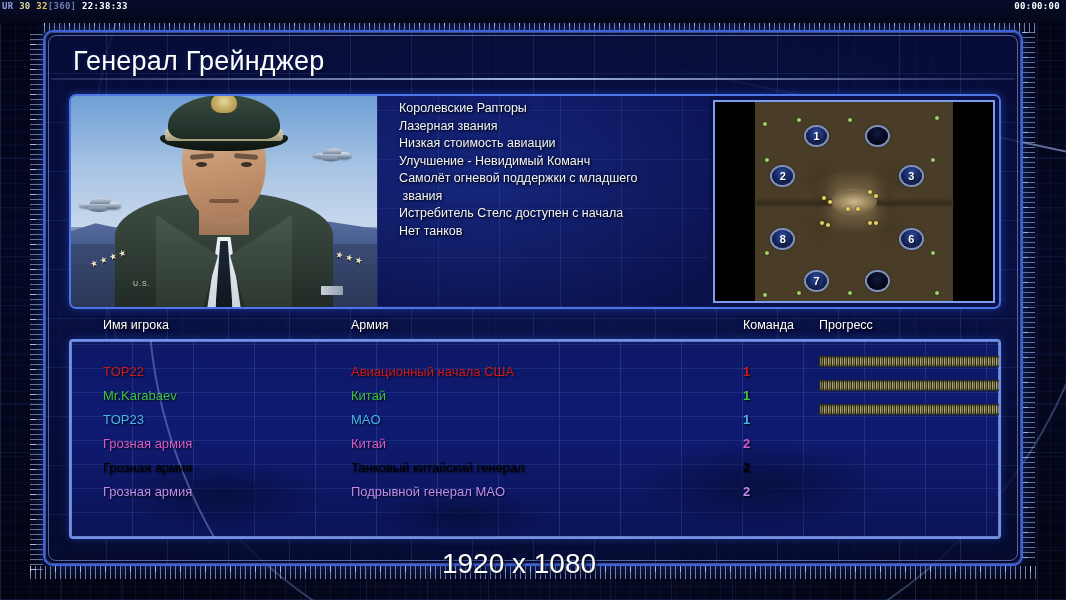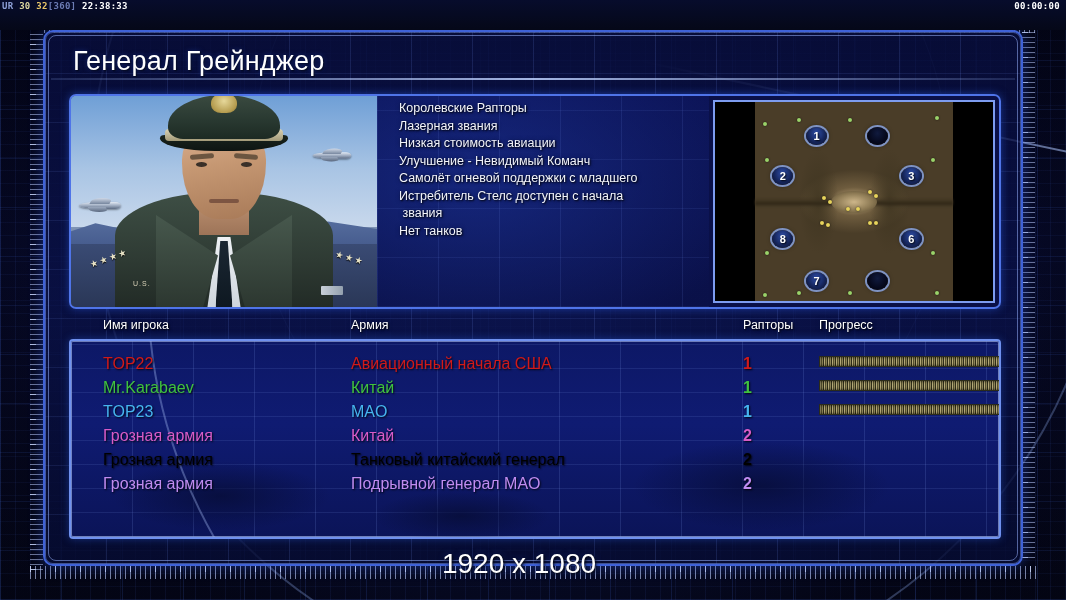--- a/index.html
+++ b/index.html
@@ -77,21 +77,21 @@
     background-image:
       repeating-linear-gradient(0deg, rgba(210,222,255,0.70) 0px, rgba(210,222,255,0.70) 1px, transparent 1px, transparent 25px);
   }
   #ruler-top    { left: 44px; right: 30px; top: 20px; }
   #ruler-bottom { left: 30px; right: 30px; top: 566px; }
   #ruler-left   { left: 30px; top: 30px; height: 540px; }
   #ruler-right  { left: 1022px; top: 30px; height: 528px; }
 
   
   #statusbar {
-    position: absolute; left: 0; top: 0; width: 1066px; height: 30px;
+    position: absolute; left: 0; top: 0; width: 1066px; height: 23px;
     background: linear-gradient(180deg, #070c2c 0%, #050818 100%);
     z-index: 30;
   }
   .status-text {
     position: absolute; top: 1px;
     font-family: "DejaVu Sans Mono", monospace;
     font-size: 9px; font-weight: bold;
     letter-spacing: 0.3px;
     white-space: nowrap;
   }
@@ -403,22 +403,22 @@
     pointer-events: none;
   }
   .pl-mottle {
     position: absolute; border-radius: 50%;
     background: radial-gradient(ellipse at 50% 50%, rgba(6,12,52,0.75) 0%, rgba(8,14,60,0) 70%);
   }
   .prow {
     position: absolute; left: 0; width: 100%; height: 24px;
   }
   .cell {
-    position: absolute; top: 5px;
-    font-size: 16px;
+    position: absolute; top: 14px;
+    font-size: 13px;
     white-space: nowrap;
     text-shadow: 1px 1px 2px rgba(0,0,0,0.85);
   }
   .c-name  { left: 32px; }
   .c-army  { left: 280px; }
   .c-team  { left: 672px; font-weight: bold; }
   .progbar {
     position: absolute; left: 748px; top: 6px;
     width: 187px; height: 11px;
     border: 1px solid #2b2b1a;
@@ -504,22 +504,22 @@
       </div>
 
       <div id="abilities">
         <div class="ab-grid"></div>
         <div id="abilities-lines">
             <div class="ability-line">Королевские Рапторы</div>
             <div class="ability-line">Лазерная звания</div>
             <div class="ability-line">Низкая стоимость авиации</div>
             <div class="ability-line">Улучшение - Невидимый Команч</div>
             <div class="ability-line">Самолёт огневой поддержки с младшего</div>
+            <div class="ability-line"> звания</div>
             <div class="ability-line">Истребитель Стелс доступен с начала</div>
-            <div class="ability-line"> звания</div>
             <div class="ability-line">Нет танков</div>
           </div>
       </div>
 
       <div id="minimap-wrap">
         <div id="minimap">
           <div id="mm-terrain">
             <div class="mm-shadow-l"></div>
             <div class="mm-shadow-r"></div>
             <div class="mm-river"></div>
@@ -557,21 +557,21 @@
                 <div class="mm-start empty" style="left: 62%; top: 90%;"></div>
               </div>
           </div>
         </div>
       </div>
     </div>
 
     <div id="table-headers">
       <div class="th" style="left:32px">Имя игрока</div>
       <div class="th" style="left:280px">Армия</div>
-      <div class="th" style="left:672px">Рапторы</div>
+      <div class="th" style="left:672px">Команда</div>
       <div class="th" style="left:748px">Прогресс</div>
     </div>
 
     <div id="player-list">
       <div id="pl-grid"></div>
       <div class="pl-mottle" style="left:40px;top:120px;width:220px;height:70px;"></div>
       <div class="pl-mottle" style="left:560px;top:100px;width:260px;height:90px;"></div>
       <div class="pl-mottle" style="left:300px;top:150px;width:180px;height:50px;"></div>
       <div id="pl-arc"></div>
       <div id="player-rows">

